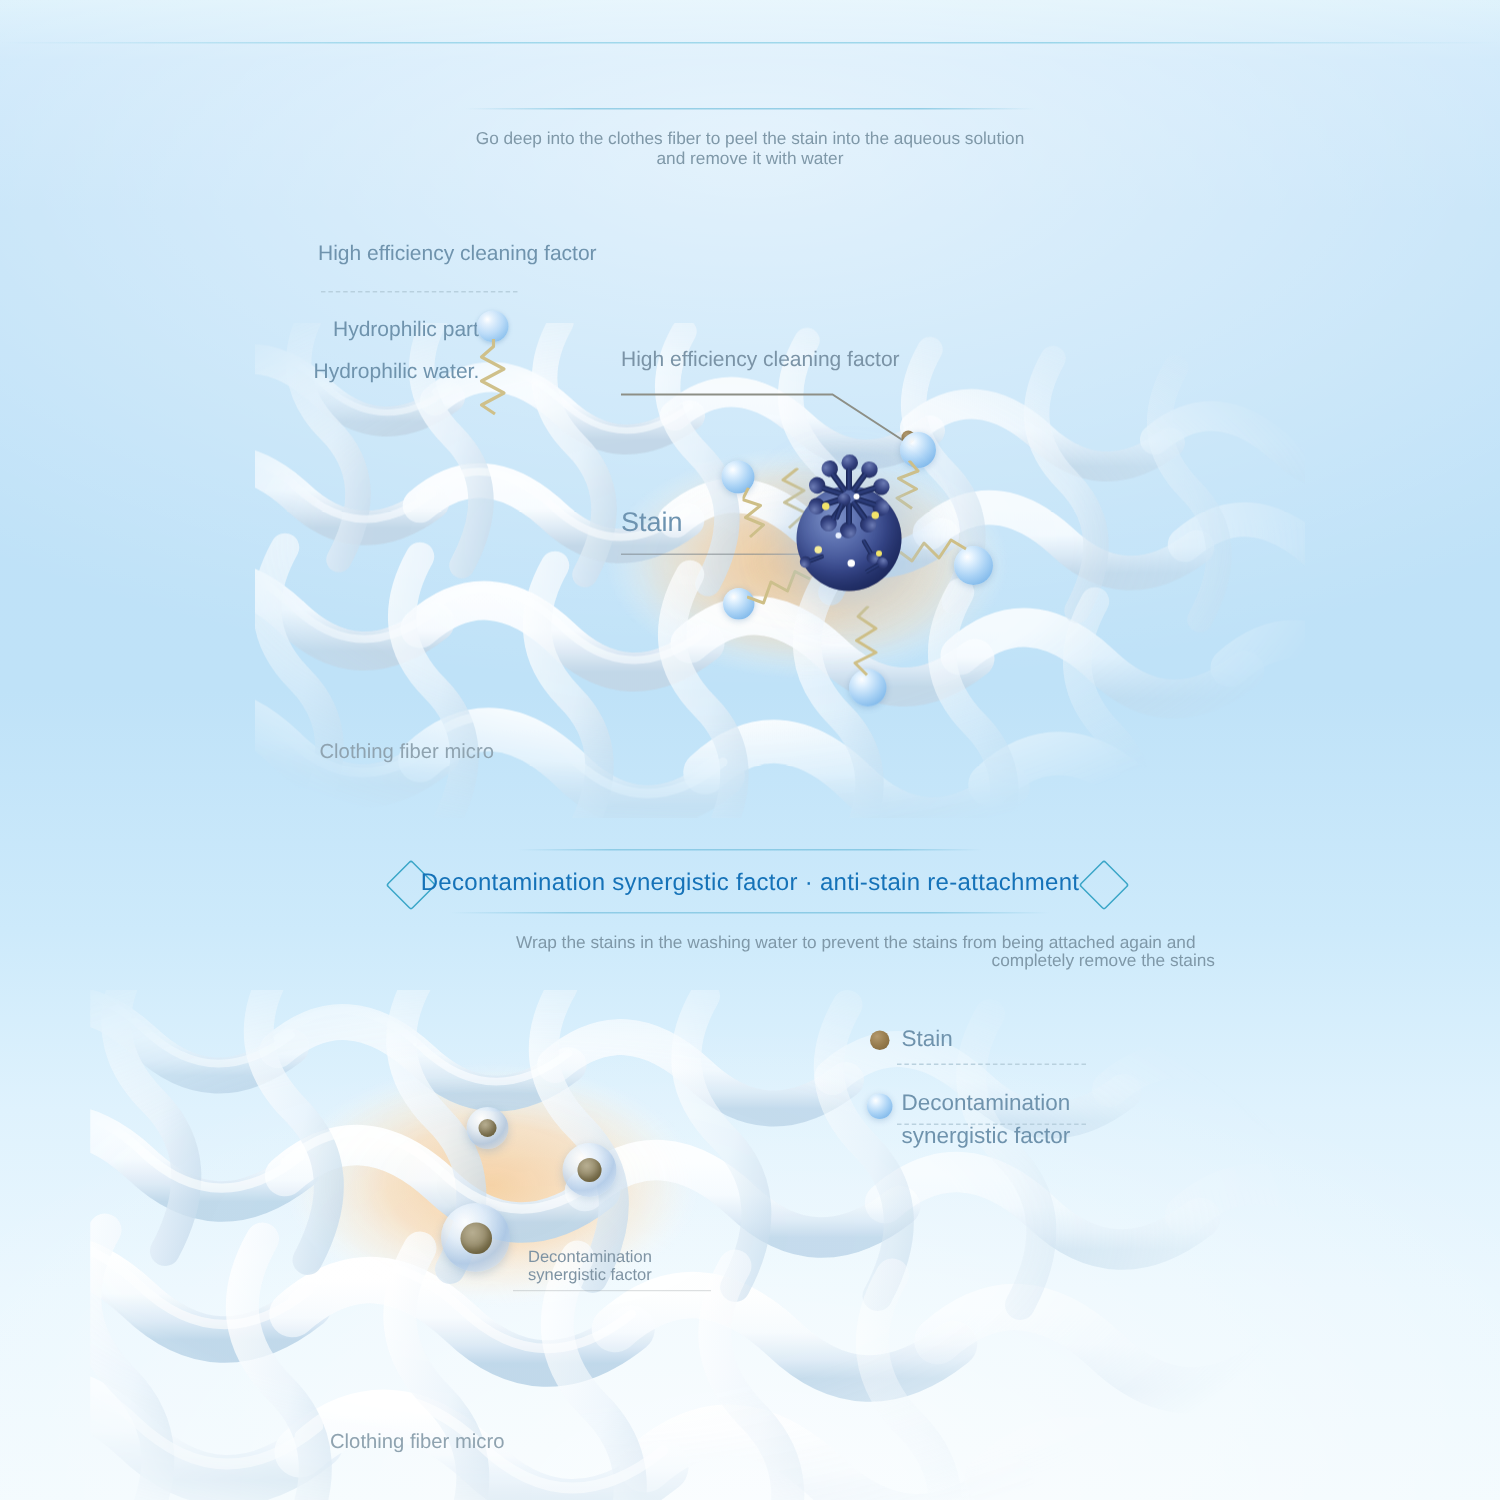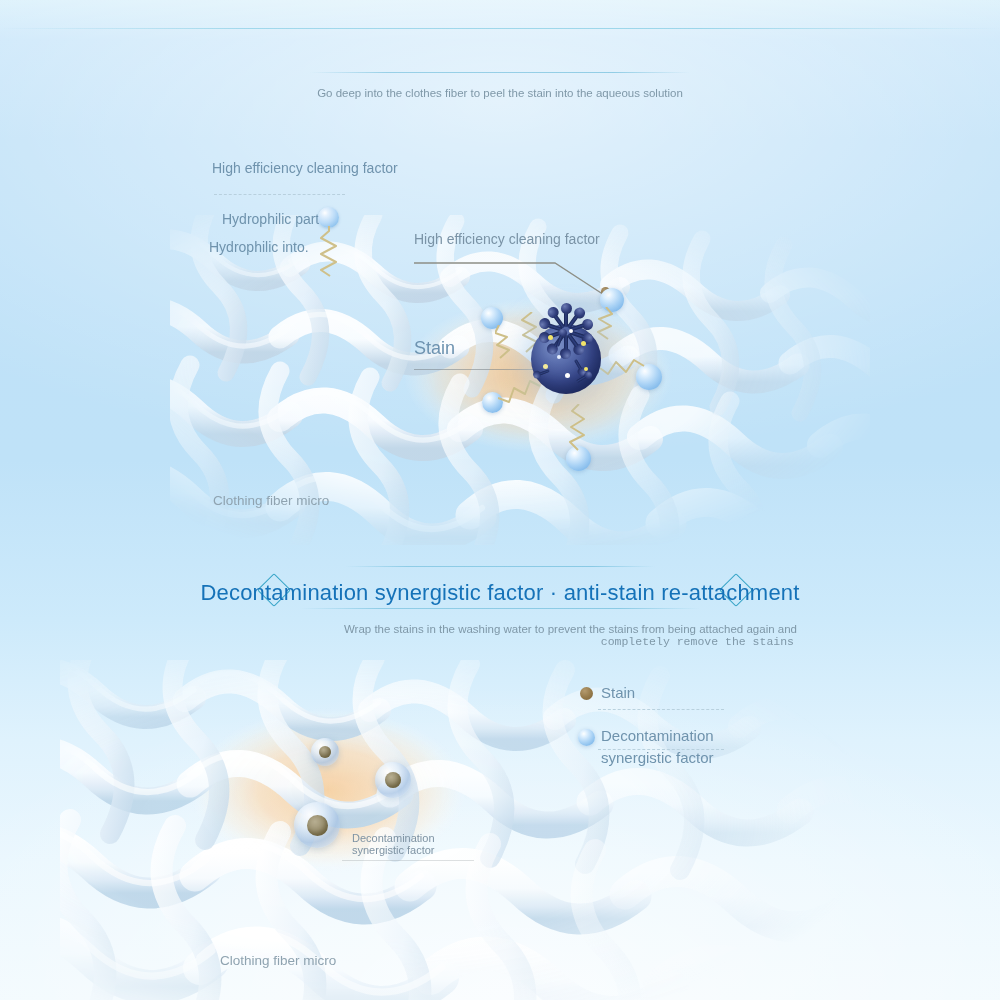--- a/index.html
+++ b/index.html
@@ -218,25 +218,26 @@
             <path d="M-80,269 q48,-44 100,6 q48,48 102,4" stroke-width="6"></path>
             <path d="M110,283 q48,-44 100,6 q48,48 102,4" stroke-width="6"></path>
           </g>
         </g>
       </g>
     </svg>
   </div>
 
   <div class="h-rule" style="left:310px;width:380px;top:72px;"></div>
   <div class="h-sub" style="left:150px;width:700px;top:86px;">Go deep into the clothes fiber to peel the stain into the aqueous solution</div>
+  <div class="h-sub" style="left:150px;width:700px;top:99px;">and remove it with water</div>
 
   <div class="lbl lbl-blue" style="left:212px;top:160px;">High efficiency cleaning factor</div>
   <div class="dashline" style="left:214px;top:194px;width:131px;"></div>
   <div class="lbl lbl-blue" style="left:222px;top:211px;">Hydrophilic part</div>
-  <div class="lbl lbl-blue" style="left:209px;top:239px;">Hydrophilic into.</div>
+  <div class="lbl lbl-blue" style="left:209px;top:239px;">Hydrophilic water.</div>
 
   <div class="surf" style="left:312px;top:207px;width:34px;height:70px;">
     <div class="ball" style="left:6px;top:0;width:21px;height:21px;"></div>
     <svg width="34" height="52" style="position:absolute;left:0;top:19px;">
       <path d="M17,0 L17,5 L9,12 L24,20 L9,28 L24,36 L9,44 L18,50" fill="none" stroke="#cfc08a" stroke-width="2.1" stroke-linejoin="round"></path>
     </svg>
   </div>
 
   <div class="lbl lbl-blue" style="left:414px;top:231px;color:#7a93a6;">High efficiency cleaning factor</div>
   <svg width="220" height="50" style="position:absolute;left:412px;top:260px;">
@@ -344,24 +345,24 @@
     <div class="speck" style="left:57px;top:24px;width:4px;height:4px;background:#ffffff;"></div>
     <div class="speck" style="left:31px;top:59px;width:5px;height:5px;background:#f4eb9a;"></div>
     <div class="speck" style="left:53px;top:68px;width:5px;height:5px;background:#ffffff;"></div>
     <div class="speck" style="left:72px;top:62px;width:4px;height:4px;background:#f2e46a;"></div>
     <div class="speck" style="left:45px;top:50px;width:4px;height:4px;background:#e8f0ff;"></div>
   </div>
 
   <div class="h-rule" style="left:345px;width:310px;top:566px;"></div>
   <div class="diamond" style="left:262px;top:578px;"></div>
   <div class="diamond" style="left:724px;top:578px;"></div>
-  <div class="h-title" style="top:580px;font-size:22px;">Decontamination synergistic factor · anti-stain re-attachment</div>
+  <div class="h-title" style="top:580px;font-size:16px;">Decontamination synergistic factor · anti-stain re-attachment</div>
   <div class="h-rule" style="left:300px;width:400px;top:608px;"></div>
   <div class="h-sub left" style="left:277px;width:520px;top:622px;">Wrap the stains in the washing water to prevent the stains from being attached again and</div>
-  <div class="h-sub left" style="left:274px;width:520px;top:634px;font-family:Liberation Mono, monospace;">completely remove the stains</div>
+  <div class="h-sub left" style="left:290px;width:520px;top:634px;">completely remove the stains</div>
 
   <div class="fabric" style="left:60px;top:660px;width:820px;height:340px;">
     <svg width="820" height="340" viewBox="0 0 820 340">
       <defs>
         <linearGradient id="s2A" x1="0" y1="0" x2="0" y2="1">
           <stop offset="0%" stop-color="#ffffff"></stop>
           <stop offset="45%" stop-color="#f7fbfe"></stop>
           <stop offset="78%" stop-color="#dbe9f5"></stop>
           <stop offset="100%" stop-color="#bdd6e9"></stop>
         </linearGradient>

